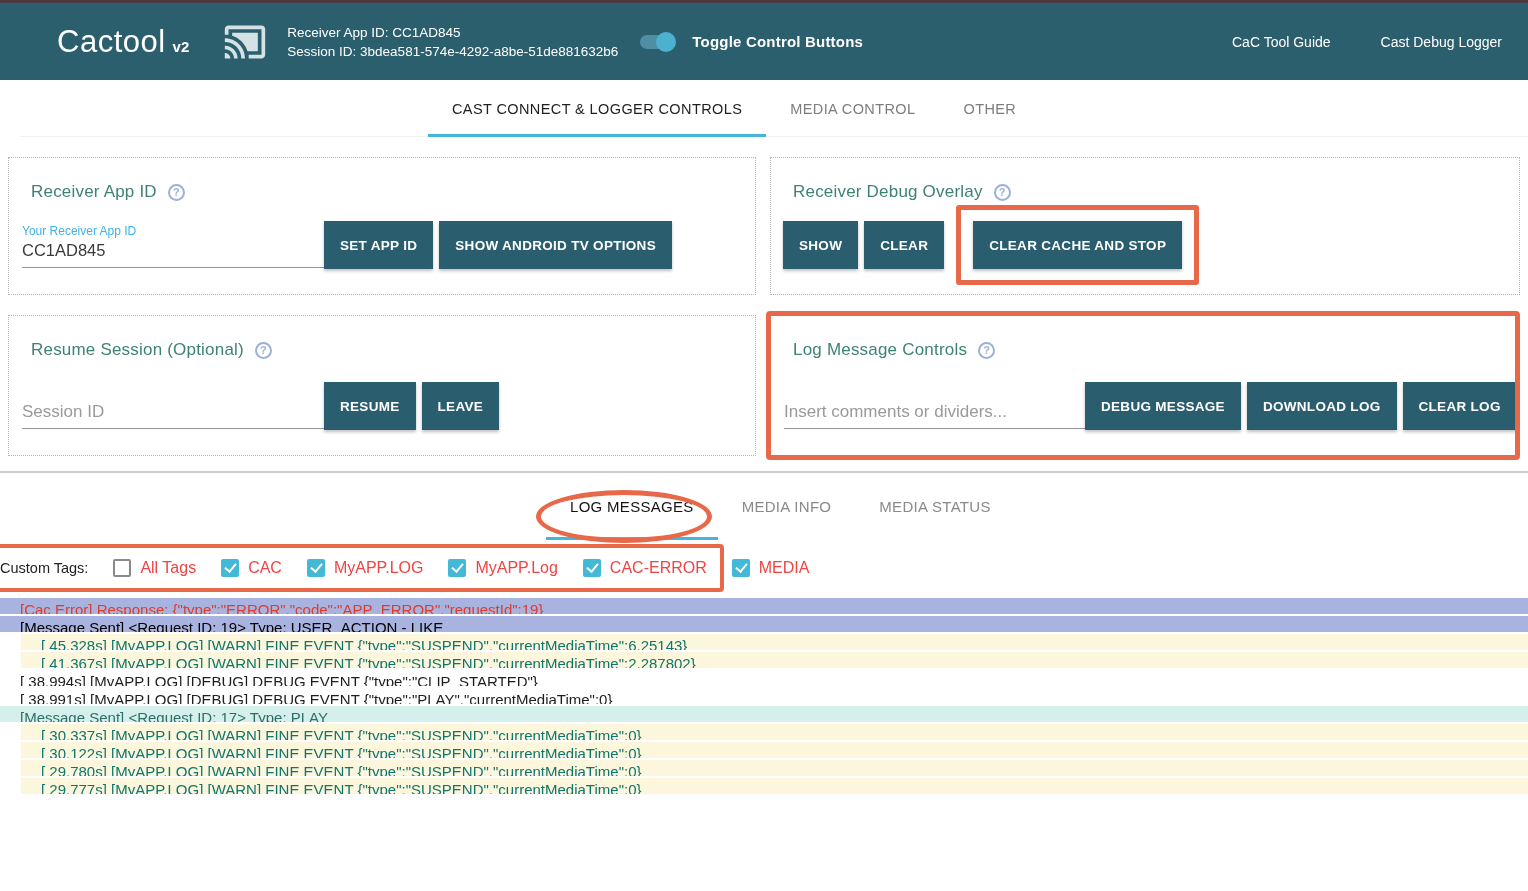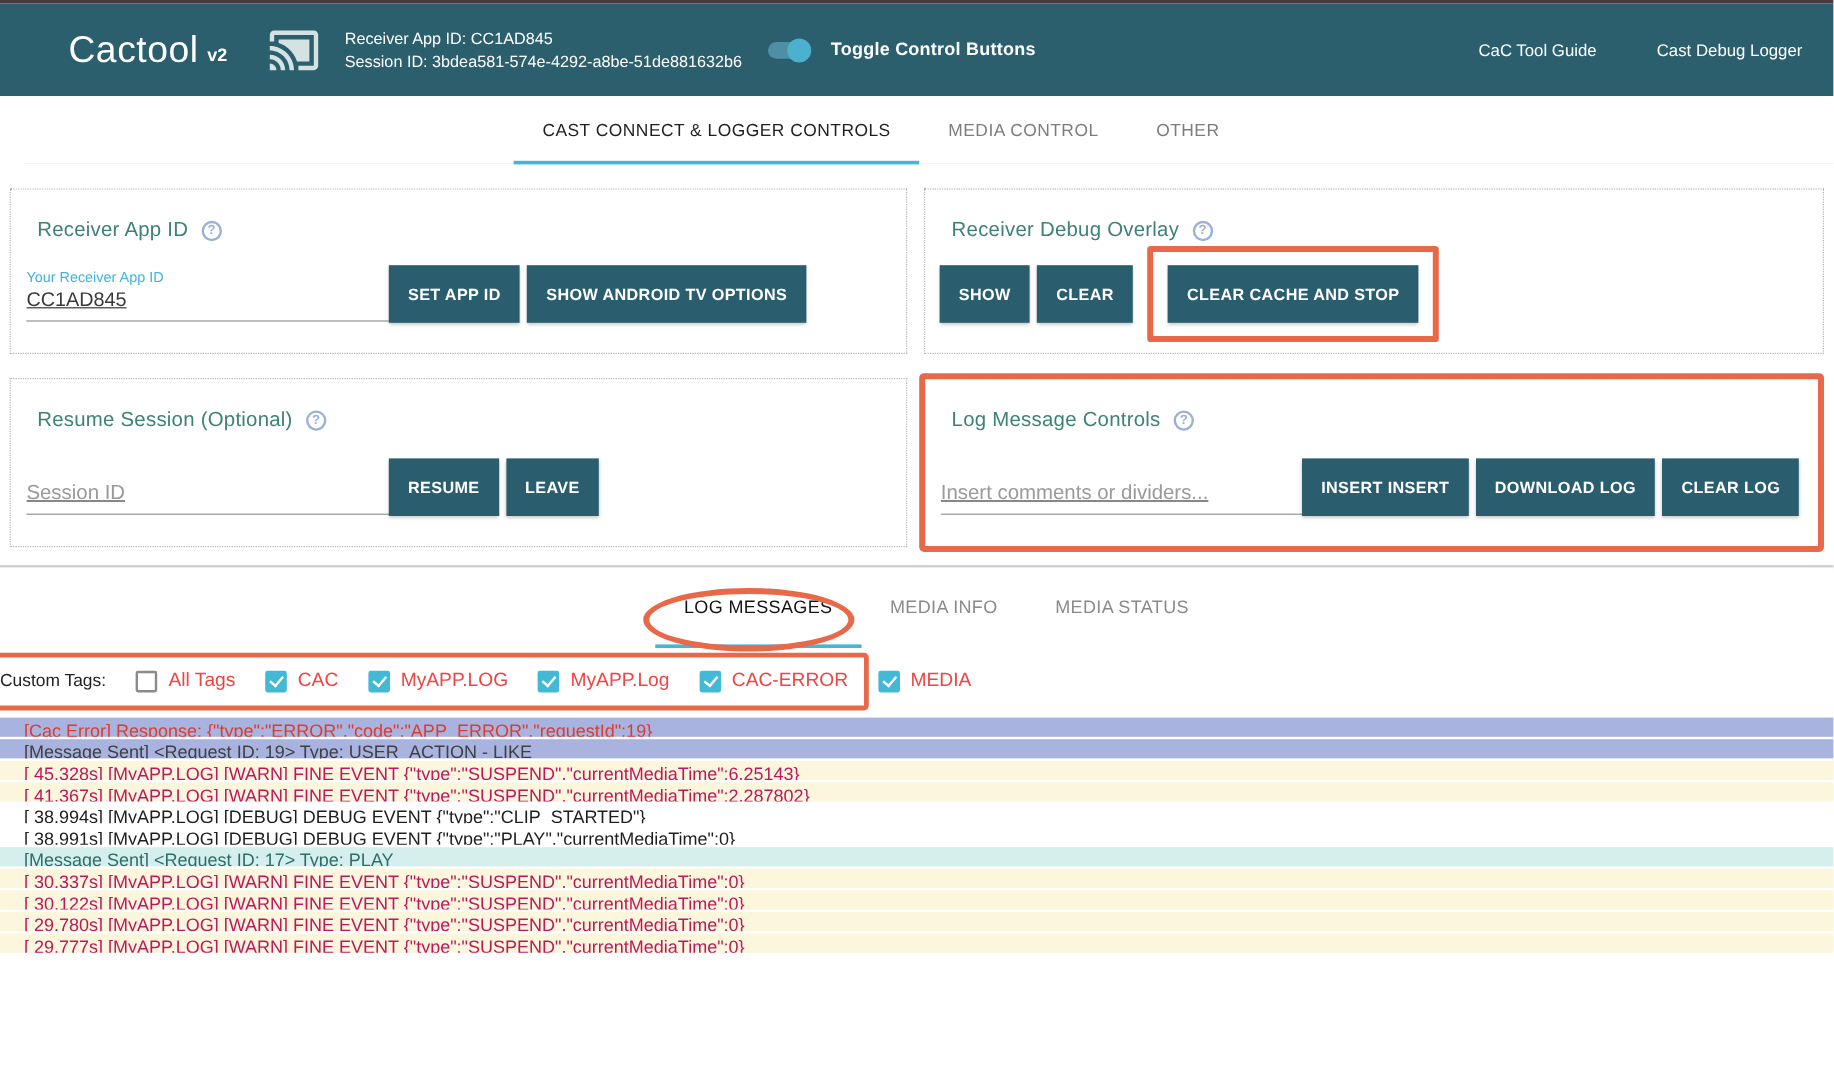--- a/index.html
+++ b/index.html
@@ -55,21 +55,21 @@
   .help-icon {
     width: 17px; height: 17px; border-radius: 50%; border: 2px solid #9bb1d8;
     color: #9bb1d8; font-size: 11px; font-weight: 700;
     display: flex; align-items: center; justify-content: center; cursor: pointer;
   }
   .help-icon::after { content: "?"; }
   .field { position: absolute; left: 13px; bottom: 26px; width: 303px; border-bottom: 1px solid #949494; padding-bottom: 7px; }
   .field-label { font-size: 12px; color: #41b3e6; margin-bottom: 3px; }
   .field input {
     border: none; outline: none; width: 100%; padding: 0; background: transparent;
-    font-family: "Liberation Sans", sans-serif; font-size: 16.5px; color: #3a3a3a; text-decoration: underline;
+    font-family: "Liberation Sans", sans-serif; font-size: 16.5px; color: #3a3a3a;
   }
   .field input::placeholder { color: #9a9a9a; font-size: 17px; }
   .btns { position: absolute; display: flex; gap: 6px; align-items: flex-start; }
   #p-appid .btns   { left: 315px; top: 63px; }
   #p-overlay .btns { left: 12px;  top: 63px; }
   #p-resume .btns  { left: 315px; top: 66px; }
   #p-lmc .btns     { left: 314px; top: 66px; }
   .tbtn {
     height: 48px; padding: 0 16px; border: none; border-radius: 0; cursor: pointer;
     background: #2a5e6e; color: #fff; font-family: "Liberation Sans", sans-serif;
@@ -113,23 +113,23 @@
   }
   .tag-label { font-size: 16px; color: #ef4444; white-space: nowrap; }
 
   
   .log-list { margin-top: 6px; }
   .log-row {
     height: 16px; line-height: 24px; margin-bottom: 2px; padding-left: 20px;
     font-size: 15px; white-space: nowrap; overflow: hidden;
   }
   .row-error     { background: #a9b3e0; color: #df3b2c; }
-  .row-sent-blue { background: #a9b3e0; color: #404040; }
+  .row-sent-blue { background: #a9b3e0; color: #000000; }
   .row-sent-cyan { background: #d5efec; color: #2d6f66; }
-  .row-warn      { background: #fbf6dc; color: #be185d; }
+  .row-warn      { background: #fbf6dc; color: #0f766e; margin-left: 21px; }
   .row-debug     { background: #ffffff; color: #1e1e1e; }
 </style>
 </head>
 <body>
 
 <div class="top-strip"></div>
 
 <header class="app-bar">
   <div class="brand-group">
     <span class="brand">Cactool</span>
@@ -212,21 +212,21 @@
 
   <div class="panel panel-annot" id="p-lmc">
     <div class="panel-title-row">
       <span class="panel-title">Log Message Controls</span>
       <span class="help-icon"></span>
     </div>
     <div class="field">
       <input type="text" placeholder="Insert comments or dividers..." style="">
     </div>
     <div class="btns">
-      <button class="tbtn">INSERT INSERT</button>
+      <button class="tbtn">DEBUG MESSAGE</button>
       <button class="tbtn">DOWNLOAD LOG</button>
       <button class="tbtn">CLEAR LOG</button>
     </div>
   </div>
 
 </section>
 
 <div class="divider"></div>
 
 <nav class="log-tabs">

